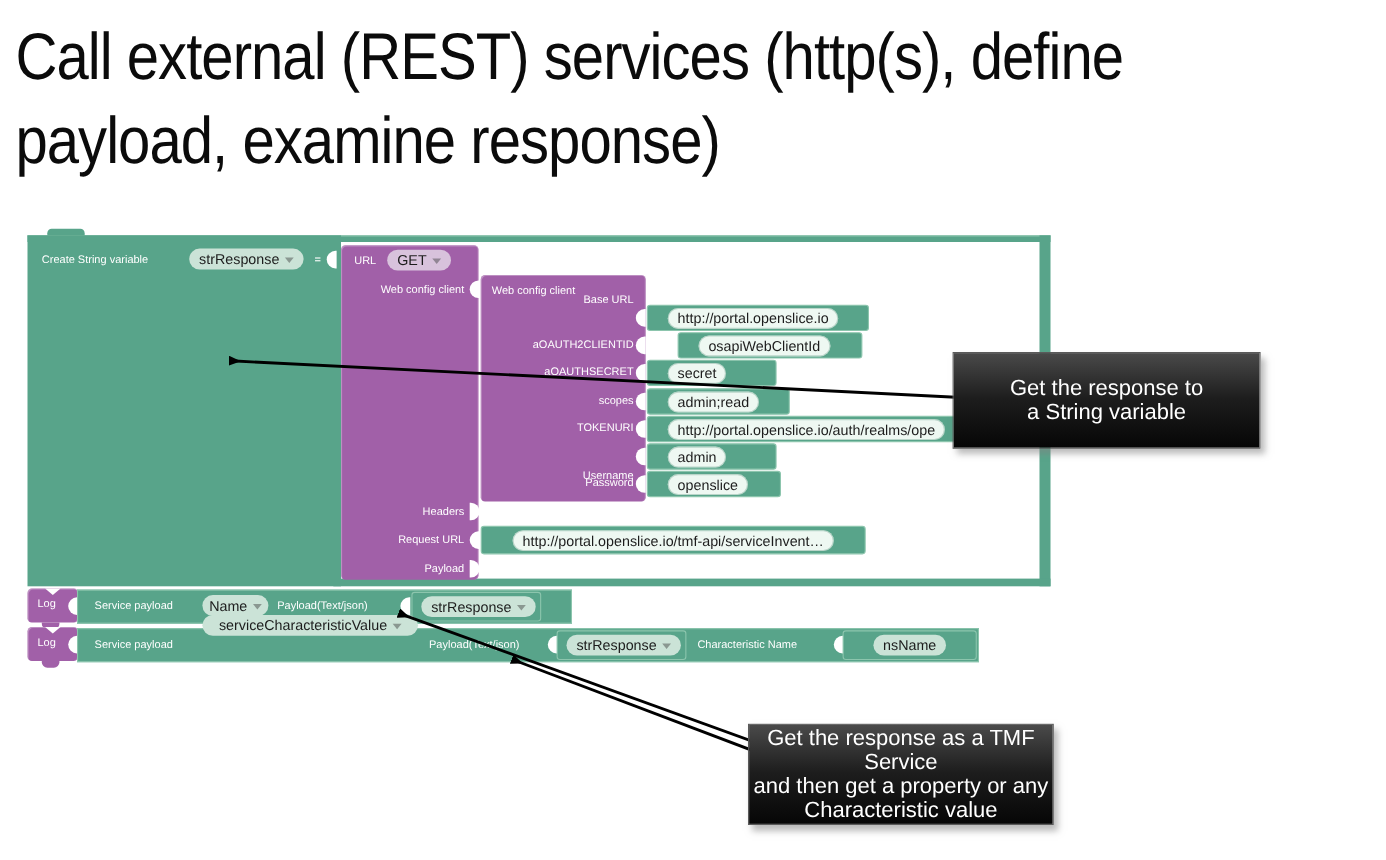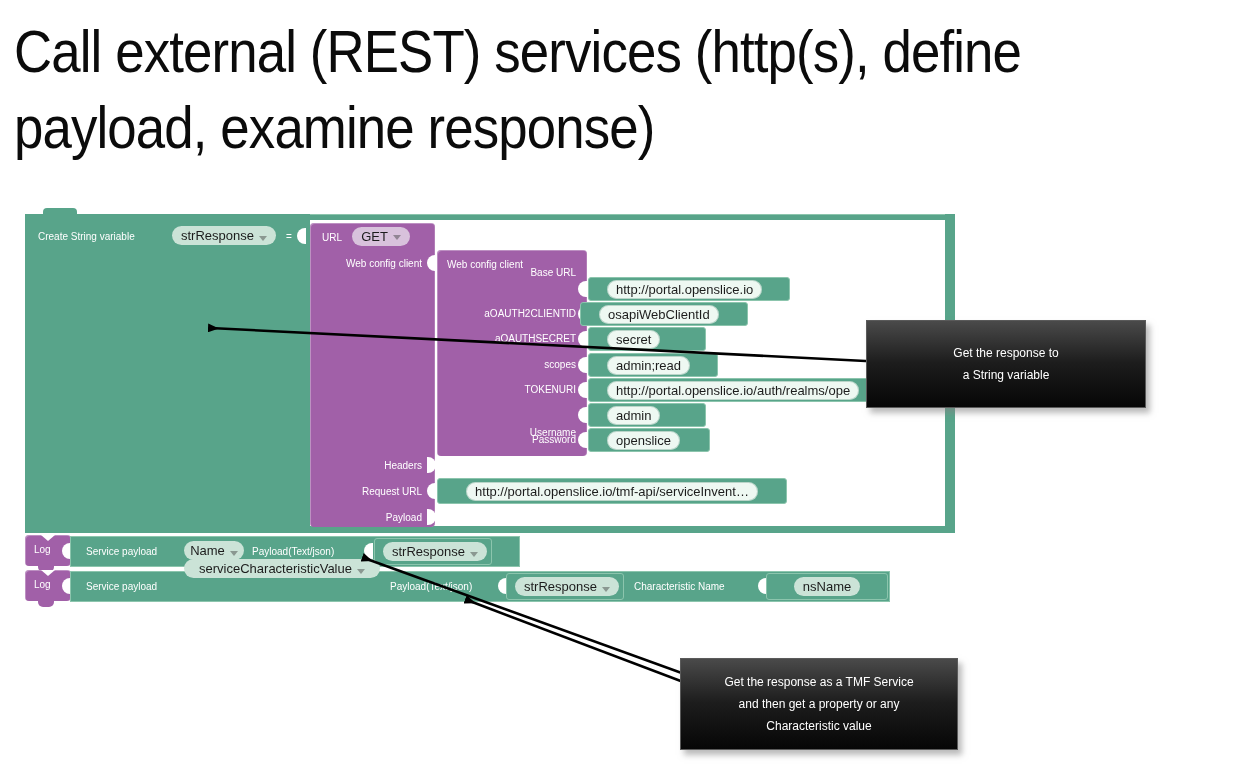--- a/index.html
+++ b/index.html
@@ -19,35 +19,35 @@
   
   .teal{background:var(--teal);}
   .teal-br{background:var(--teal);border:1px solid var(--teal-border);border-radius:3px;}
   .purple{background:var(--purple);border-radius:4px;
           box-shadow:inset 1px 1px 0 rgba(255,255,255,.30), inset -1px 0 0 rgba(255,255,255,.18);}
   .wlabel{color:#ffffff;font-size:10px;line-height:16px;white-space:nowrap;}
   .rlabel{text-align:right;}
   .pill{display:inline-flex;align-items:center;justify-content:center;gap:5px;
         border-radius:10px;font-size:13px;color:var(--ink);padding:0 9px;
         height:19px;line-height:19px;white-space:nowrap;}
-  .mint{background:var(--pill-mint);align-items:flex-end;}
+  .mint{background:var(--pill-mint);}
   .lightp{background:var(--pill-light);box-shadow:inset 0 0 0 1px rgba(90,150,125,.35);}
   .lav{background:var(--pill-lav);}
   .caret{width:0;height:0;border:4px solid transparent;border-top:5px solid rgba(60,60,60,.45);
          margin-top:5px;}
   .sock{position:absolute;width:9px;height:16px;background:#ffffff;border-radius:8px 0 0 8px;}
   .sockr{border-radius:0 8px 8px 0;}
   .vblock{position:absolute;height:24px;display:flex;align-items:center;padding-left:18px;}
   .nblock{position:absolute;height:27px;display:flex;align-items:center;padding-left:8px;}
   .stub-notch{position:absolute;width:0;height:0;border-left:7px solid transparent;
               border-right:7px solid transparent;border-top:6px solid #ffffff;}
   .stub-tab{position:absolute;width:16px;height:6px;background:var(--purple);
             border-radius:0 0 5px 5px;}
   
-  .callout{position:absolute;z-index:6;color:#ffffff;font-size:12px;line-height:22px;
+  .callout{position:absolute;z-index:6;color:#ffffff;font-size:20px;line-height:22px;
            text-align:center;display:flex;flex-direction:column;justify-content:center;
            background:linear-gradient(180deg,#4a4a4a 0%,#1d1d1d 48%,#060606 100%);
            border:1px solid #5a5a5a;box-shadow:4px 5px 6px rgba(130,130,130,.55);}
   svg.arrows{position:absolute;left:0;top:0;z-index:5;pointer-events:none;}
 </style>
 </head>
 <body>
 
 <div class="title">
   <div>Call external (REST) services (http(s), define</div>
@@ -98,21 +98,21 @@
 <div class="sock" style="left:578px;top:306px;"></div>
 <div class="sock" style="left:578px;top:331px;"></div>
 <div class="sock" style="left:578px;top:357px;"></div>
 <div class="sock" style="left:578px;top:382px;"></div>
 <div class="sock" style="left:578px;top:407px;"></div>
 <div class="sock" style="left:578px;top:432px;"></div>
 
 <div class="vblock teal-br" style="left:588px;top:277px;width:202px;">
   <span class="pill lightp">http://portal.openslice.io</span>
 </div>
-<div class="vblock teal-br" style="left:580px;top:302px;width:168px;">
+<div class="vblock teal-br" style="left:616px;top:302px;width:168px;">
   <span class="pill lightp">osapiWebClientId</span>
 </div>
 <div class="vblock teal-br" style="left:588px;top:327px;width:118px;">
   <span class="pill lightp">secret</span>
 </div>
 <div class="vblock teal-br" style="left:588px;top:353px;width:130px;">
   <span class="pill lightp">admin;read</span>
 </div>
 <div class="vblock teal-br" style="left:588px;top:378px;width:357px;">
   <span class="pill lightp">http://portal.openslice.io/auth/realms/ope</span>

